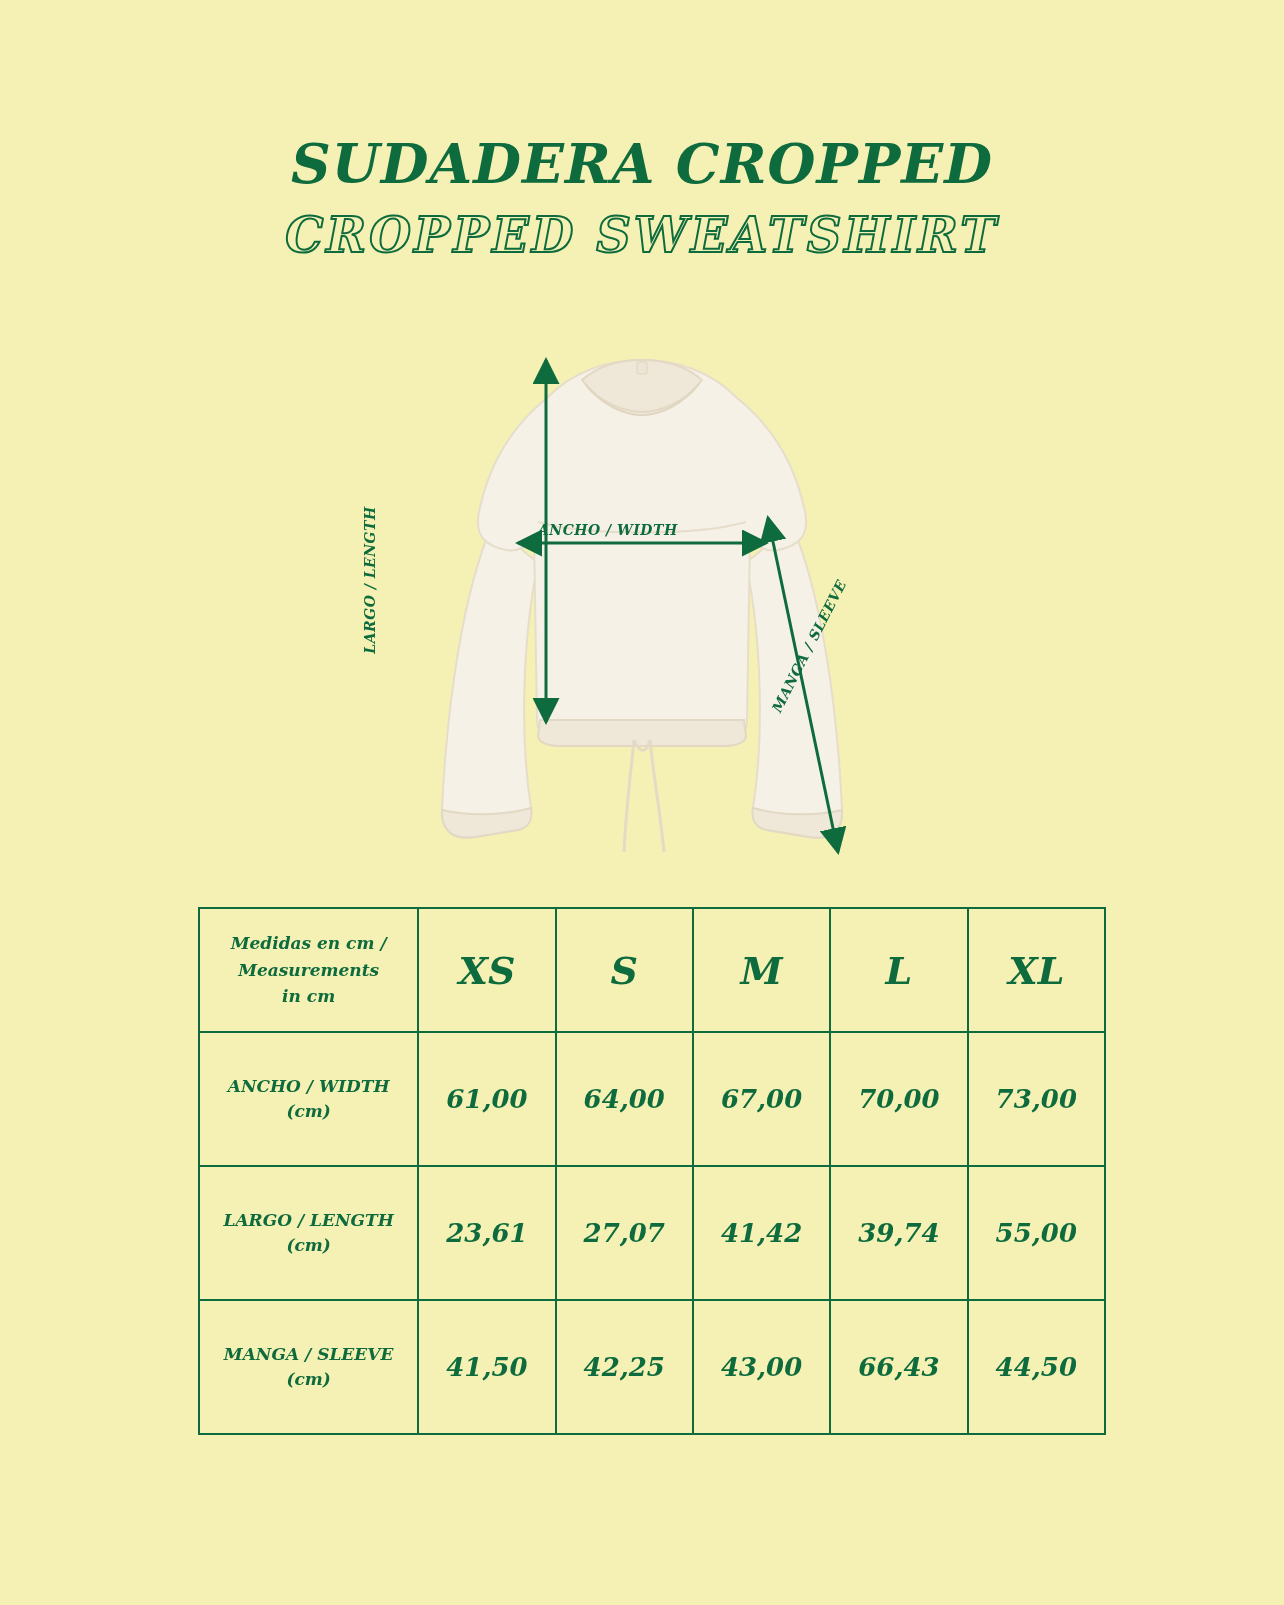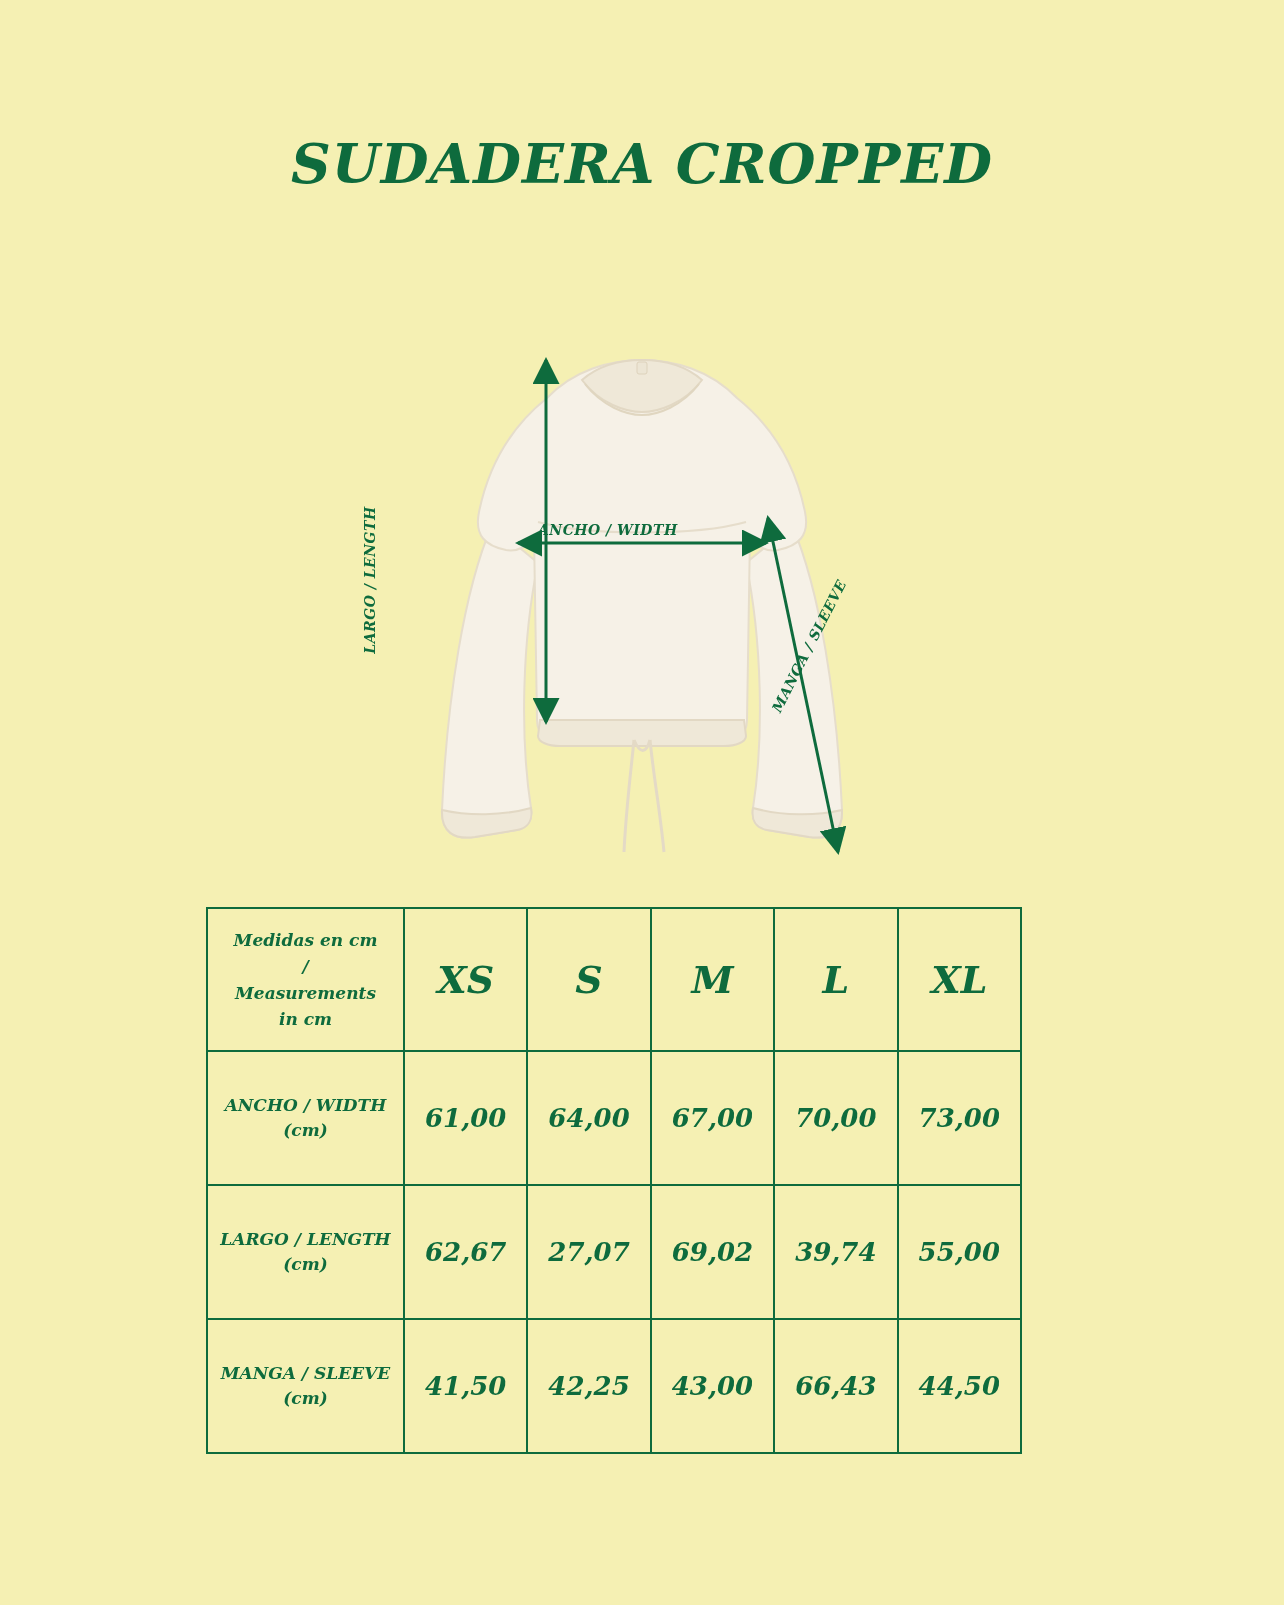--- a/index.html
+++ b/index.html
@@ -88,22 +88,22 @@
     left: 377px;
     width: 180px;
     text-align: center;
     transform: rotate(-63deg);
   }
 
   
   .table-wrap {
     position: absolute;
     top: 907px;
-    left: 206px;
-    width: 816px;
+    left: 198px;
+    width: 908px;
   }
   table.size-table {
     border-collapse: collapse;
     width: 100%;
     table-layout: fixed;
   }
   table.size-table td, table.size-table th {
     border: 2px solid #0e6b3d;
     color: #0e6b3d;
     text-align: center;
@@ -137,20 +137,21 @@
   tr.h-row { height: 124px; }
   tr.b-row { height: 134px; }
 </style>
 </head>
 <body>
 
 <div class="page">
 
   <div class="title-block">
     <h1 class="title-main">SUDADERA CROPPED</h1>
+    <h2 class="title-sub">CROPPED SWEATSHIRT</h2>
   </div>
 
   <div class="garment-wrap">
     <svg class="garment-svg" width="600" height="540" viewBox="0 0 600 540">
       <defs>
         <marker id="arrH" markerWidth="9" markerHeight="9" refX="8" refY="4.5" orient="auto">
           <path d="M0,0 L9,4.5 L0,9 z" fill="#0e6b3d"></path>
         </marker>
         <marker id="arrHs" markerWidth="9" markerHeight="9" refX="1" refY="4.5" orient="auto">
           <path d="M9,0 L0,4.5 L9,9 z" fill="#0e6b3d"></path>
@@ -243,23 +244,23 @@
           <td class="cell-val">64,00</td>
           <td class="cell-val">67,00</td>
           <td class="cell-val">70,00</td>
           <td class="cell-val">73,00</td>
         </tr>
         <tr class="b-row">
           <td class="row-label">
             <span>LARGO / LENGTH</span>
             <span class="unit">(cm)</span>
           </td>
-          <td class="cell-val">62,67</td>
+          <td class="cell-val">23,61</td>
           <td class="cell-val">27,07</td>
-          <td class="cell-val">69,02</td>
+          <td class="cell-val">41,42</td>
           <td class="cell-val">39,74</td>
           <td class="cell-val">55,00</td>
         </tr>
         <tr class="b-row">
           <td class="row-label">
             <span>MANGA / SLEEVE</span>
             <span class="unit">(cm)</span>
           </td>
           <td class="cell-val">41,50</td>
           <td class="cell-val">42,25</td>

